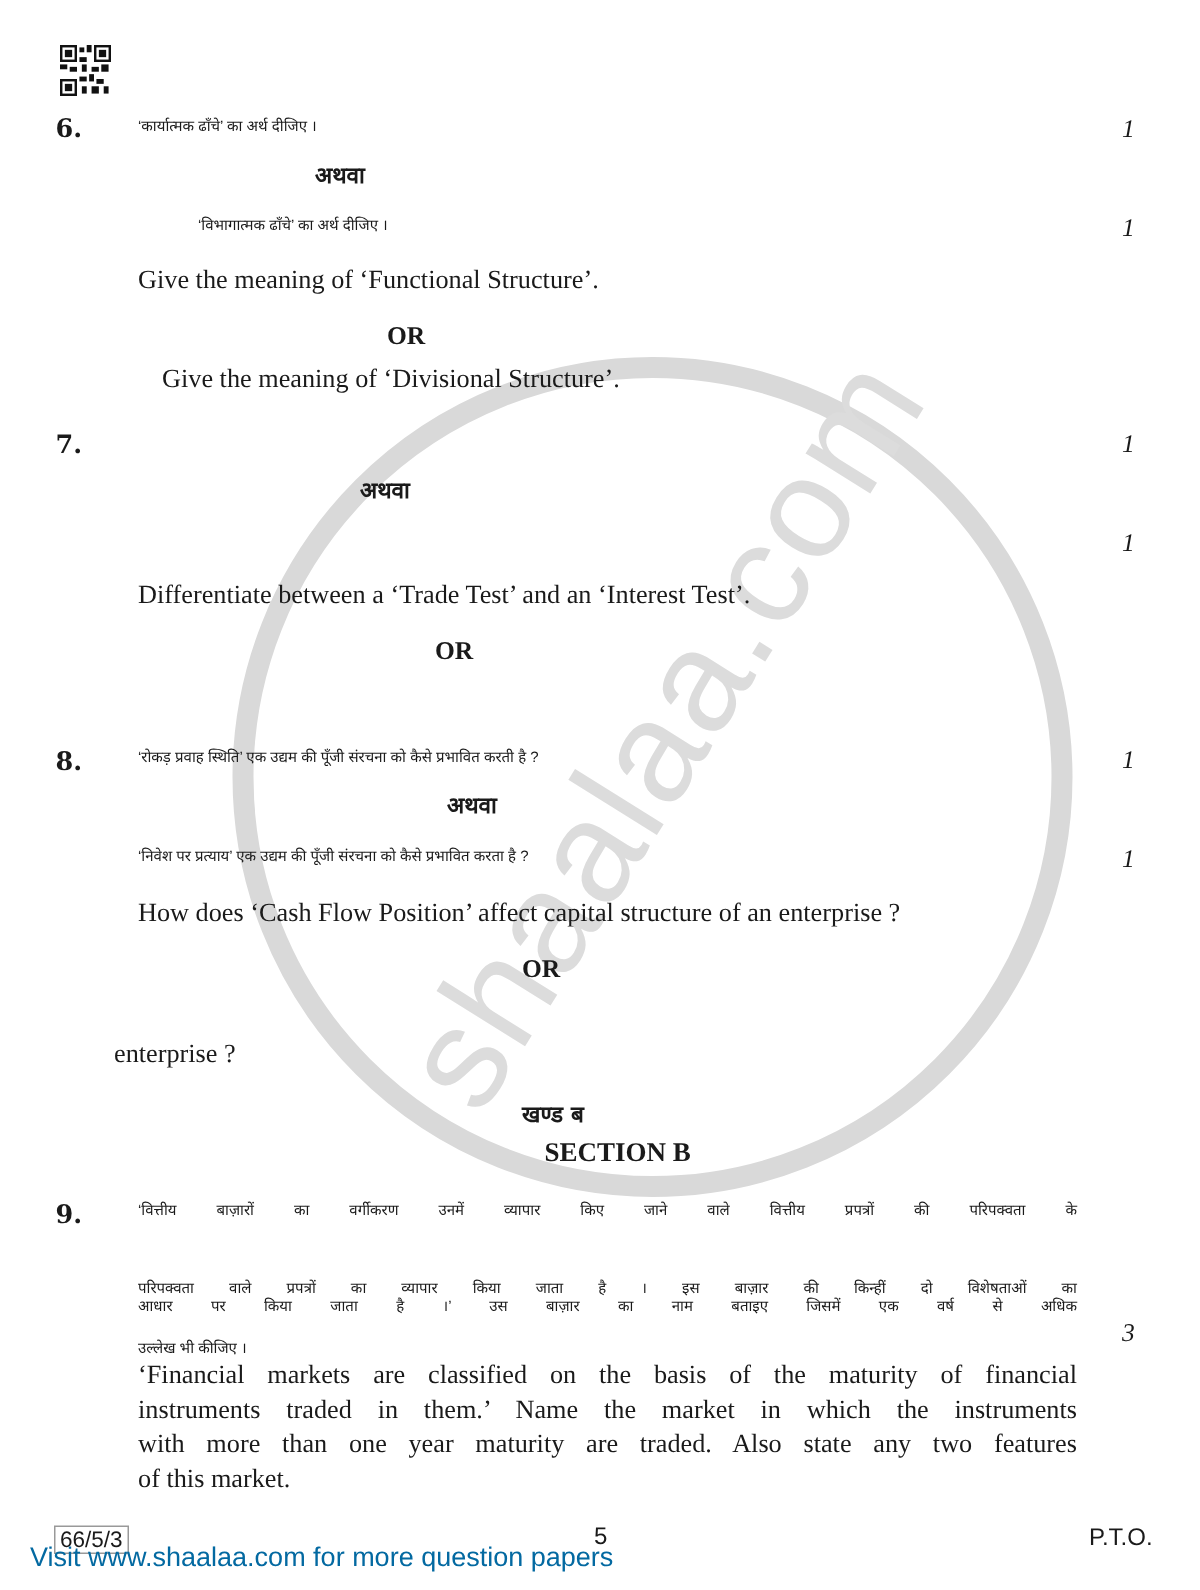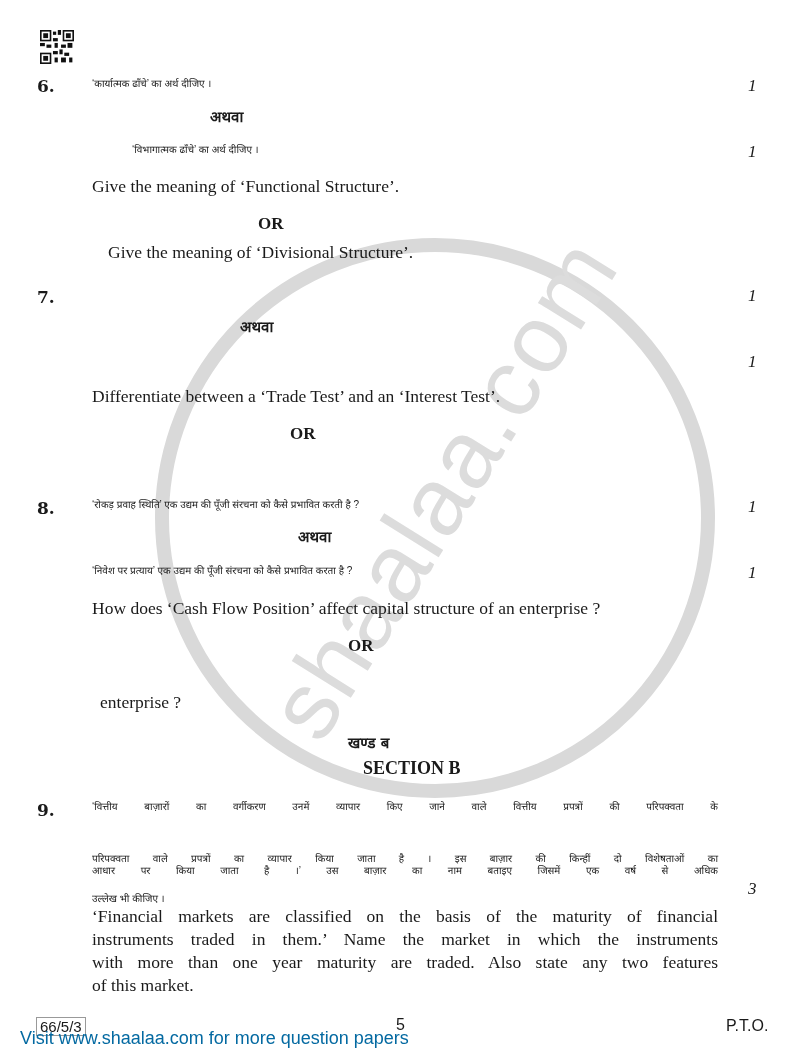--- a/index.html
+++ b/index.html
@@ -101,21 +101,21 @@
   <div class="abs bold-or" style="left:250px; top:424px;">OR</div>
 
   <div class="abs qnum" style="top:498px;">8.</div>
   <div class="abs hi" style="left:92px; top:497px;">‘रोकड़ प्रवाह स्थिति’ एक उद्यम की पूँजी संरचना को कैसे प्रभावित करती है ?</div>
   <div class="abs marks" style="top:497px;">1</div>
   <div class="abs athava" style="left:298px; top:526px;">अथवा</div>
   <div class="abs hi" style="left:92px; top:563px;">‘निवेश पर प्रत्याय’ एक उद्यम की पूँजी संरचना को कैसे प्रभावित करता है ?</div>
   <div class="abs marks" style="top:563px;">1</div>
   <div class="abs en" style="left:92px; top:598px;">How does ‘Cash Flow Position’ affect capital structure of an enterprise ?</div>
   <div class="abs bold-or" style="left:308px; top:636px;">OR</div>
-  <div class="abs en" style="left:100px; top:692px;">enterprise ?</div>
+  <div class="abs en" style="left:76px; top:692px;">enterprise ?</div>
 
   <div class="abs athava" style="left:348px; top:732px;">खण्ड ब</div>
   <div class="abs bold-or" style="left:323px; top:758px; font-size:18px;">SECTION B</div>
 
   <div class="abs qnum" style="top:800px;">9.</div>
   <div class="abs hi justify" style="left:92px; top:799px; width:626px;">‘वित्तीय बाज़ारों का वर्गीकरण उनमें व्यापार किए जाने वाले वित्तीय प्रपत्रों की परिपक्वता के</div>
   <div class="abs hi justify" style="left:92px; top:825px; width:626px;margin-top:38px;">आधार पर किया जाता है ।’ उस बाज़ार का नाम बताइए जिसमें एक वर्ष से अधिक</div>
   <div class="abs hi justify" style="left:92px; top:851px; width:626px;">परिपक्वता वाले प्रपत्रों का व्यापार किया जाता है । इस बाज़ार की किन्हीं दो विशेषताओं का</div>
   <div class="abs hi" style="left:92px; top:847px;margin-top:44px;">उल्लेख भी कीजिए ।</div>
   <div class="abs marks" style="top:879px;">3</div>

